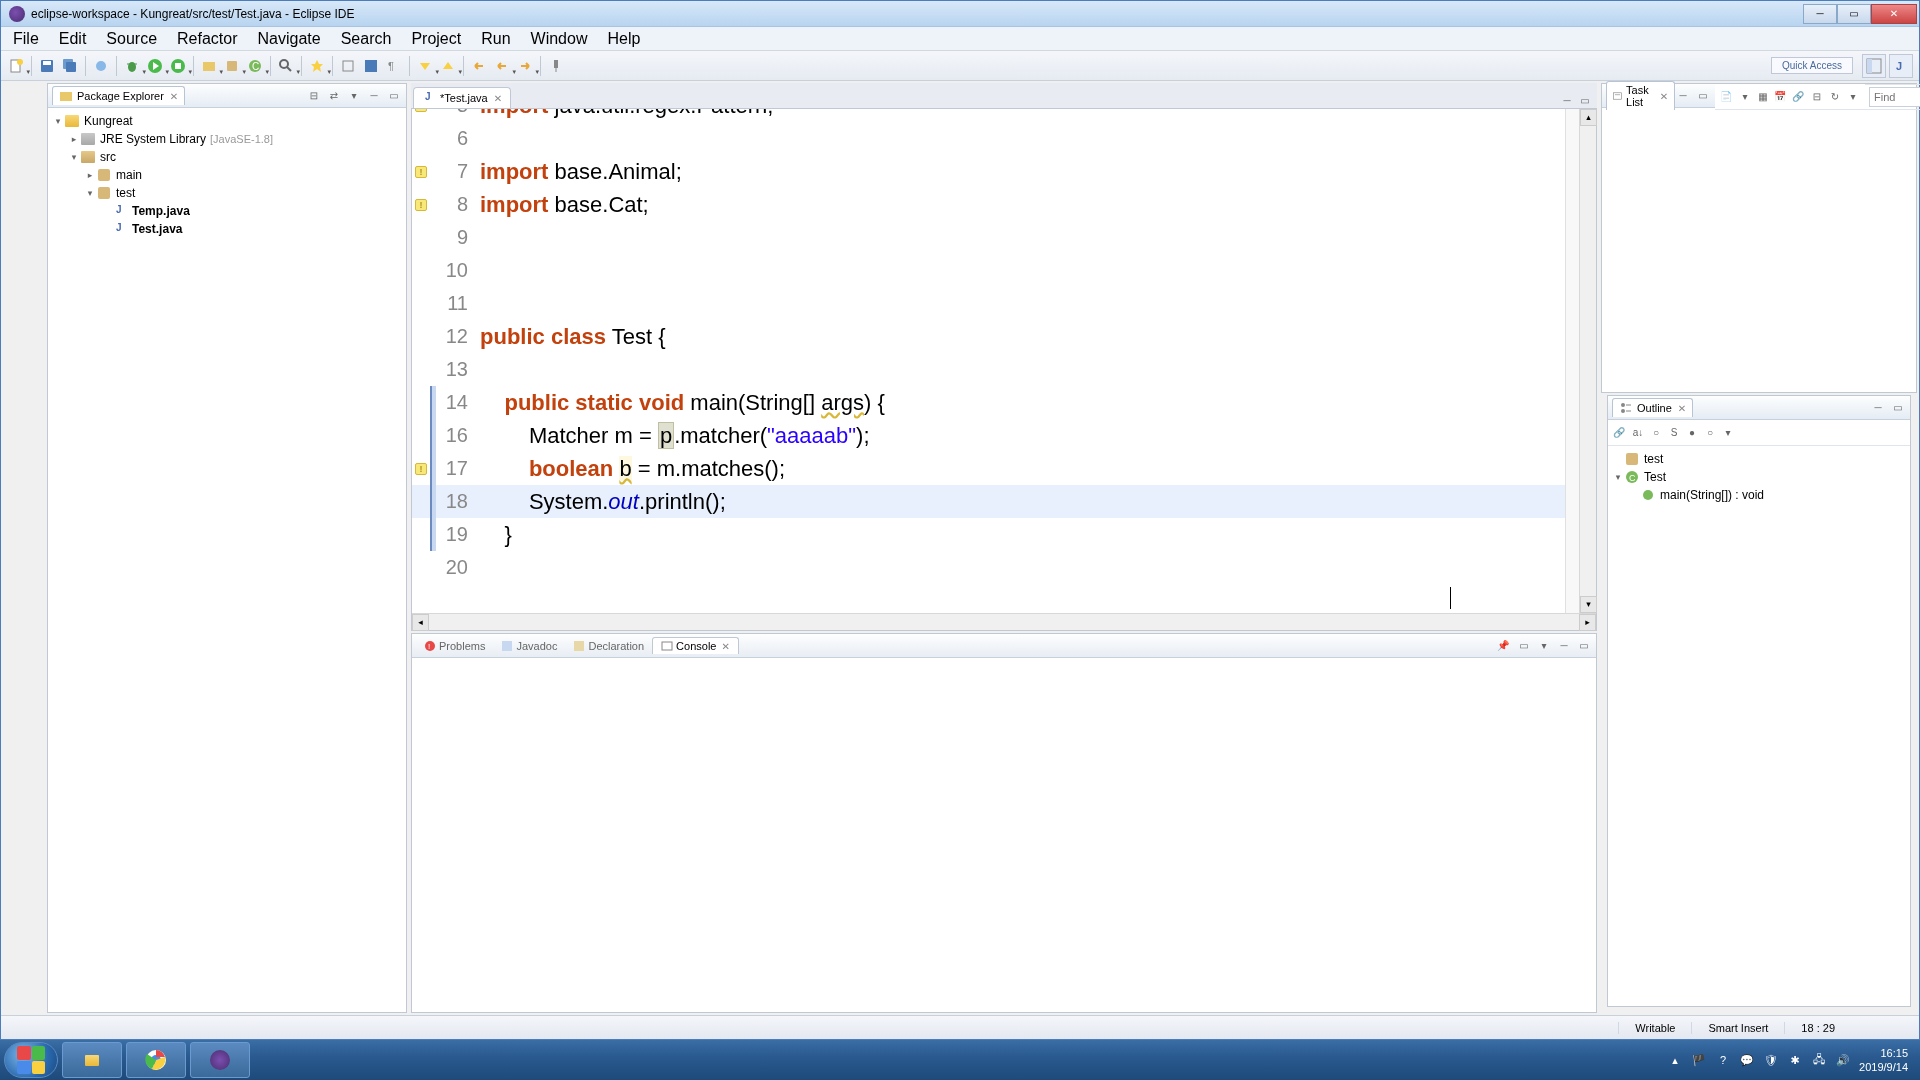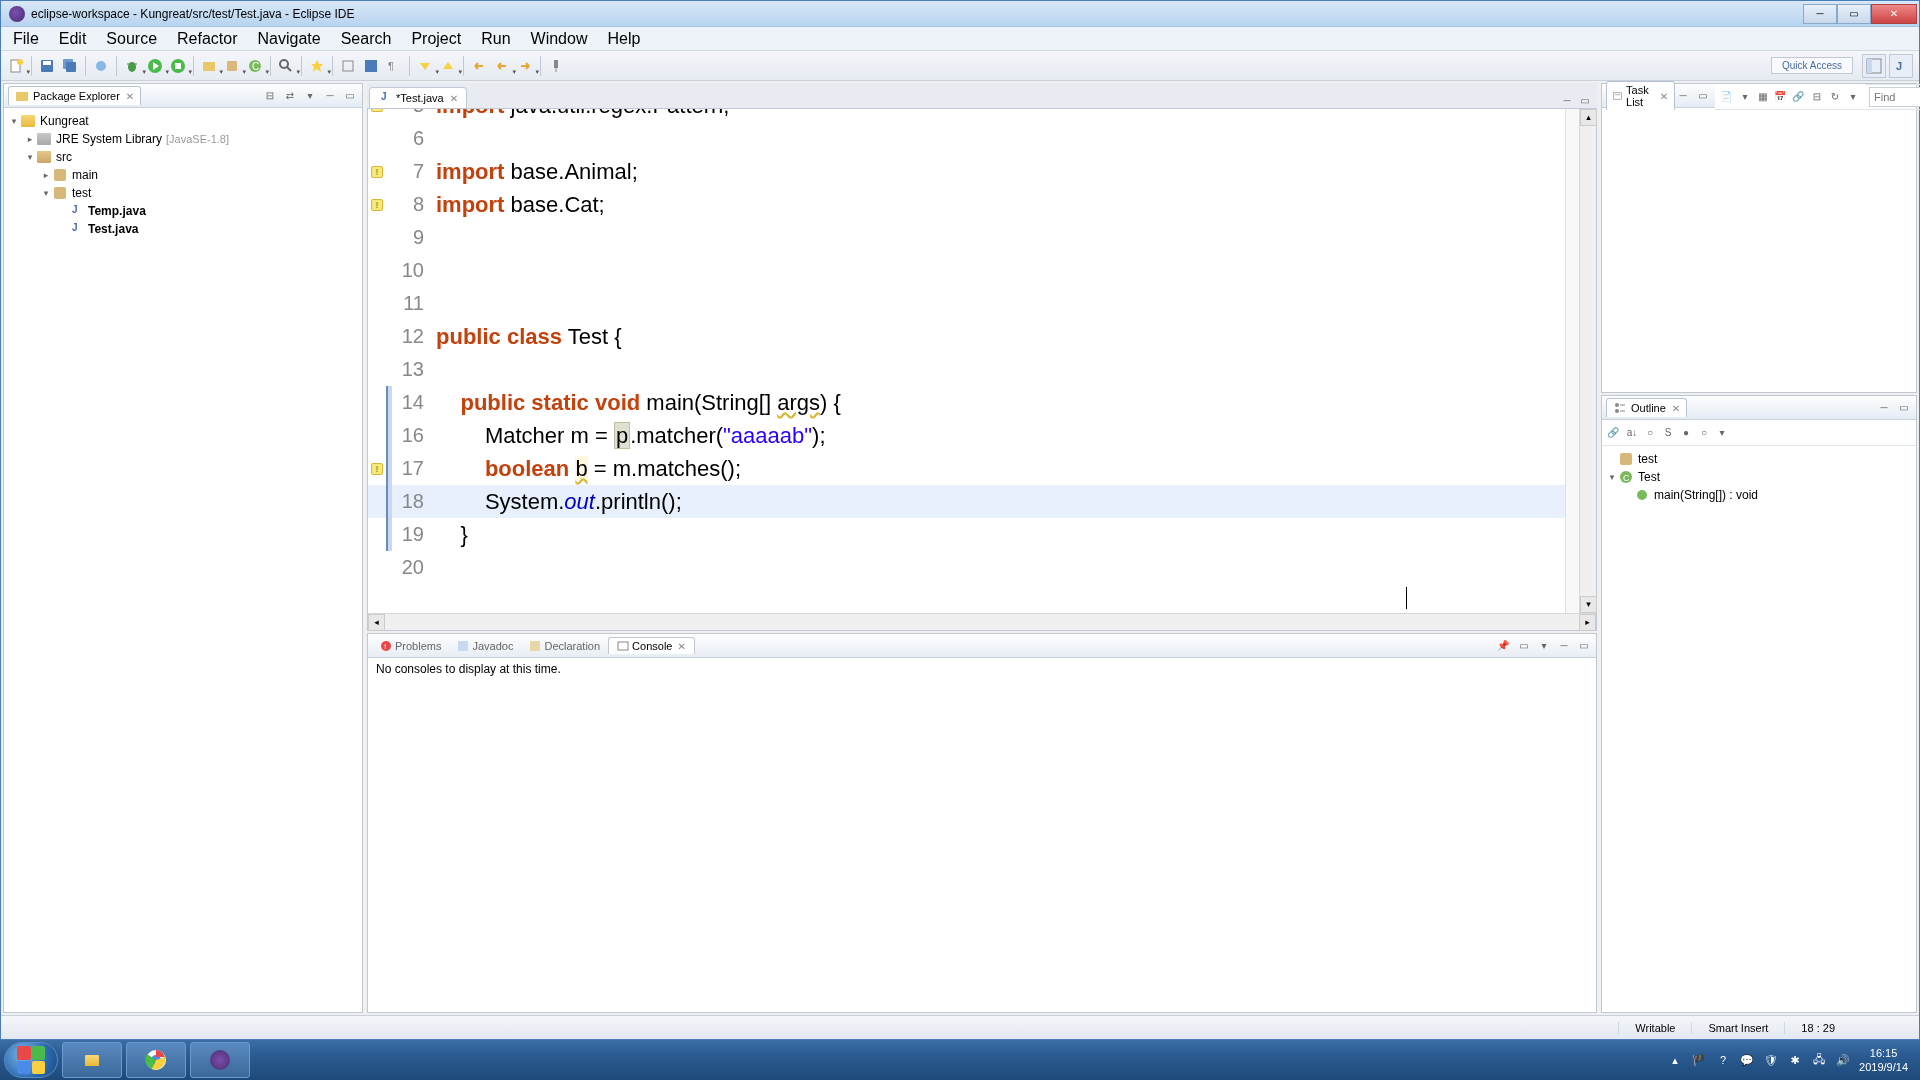--- a/index.html
+++ b/index.html
@@ -23,21 +23,21 @@
 
 .toolbar { height: 30px; background: linear-gradient(#f4f6fa, #e6ebf2); border-bottom: 1px solid #c8d0dc; display: flex; align-items: center; padding: 0 4px; gap: 1px; }
 .tool-btn { width: 22px; height: 22px; border: 1px solid transparent; display: flex; align-items: center; justify-content: center; cursor: pointer; position: relative; }
 .tool-btn.arrow::after { content: '▾'; font-size: 7px; color: #555; position: absolute; right: -4px; bottom: 0; }
 .tool-sep { width: 1px; height: 20px; background: #c0c8d4; margin: 0 3px; }
 .tool-icon { width: 16px; height: 16px; display: block; }
 .quick-access { margin-left: auto; margin-right: 8px; font-size: 10px; color: #4a6a9a; border: 1px solid #c0c8d8; padding: 2px 10px; background: #f8faff; cursor: pointer; }
 .persp-btn { width: 24px; height: 24px; border: 1px solid #c0c8d8; background: #e8eef8; margin-right: 2px; cursor: pointer; display: flex; align-items: center; justify-content: center; }
 
 
-.main-content { flex: 1; display: flex; background: #f0f0f0; min-height: 0; }
+.main-content { flex: 1; display: flex; background: #f0f0f0; min-height: 0; padding-left: 44px; }
 
 
 .pkg-explorer { width: 360px; background: #fff; border: 1px solid #c0c8d4; margin: 2px; display: flex; flex-direction: column; }
 .panel-header { height: 24px; background: linear-gradient(#fdfefe, #e4ecf4); border-bottom: 1px solid #c8d0dc; display: flex; align-items: center; padding: 0 4px; font-size: 11px; }
 .panel-tab { display: flex; align-items: center; gap: 4px; padding: 2px 6px; background: #fff; border: 1px solid #b8c4d4; border-bottom: none; border-radius: 3px 3px 0 0; }
 .panel-tab-icon { width: 14px; height: 14px; }
 .panel-tab-close { font-size: 10px; color: #888; margin-left: 2px; cursor: pointer; }
 .panel-actions { margin-left: auto; display: flex; gap: 4px; }
 .panel-action-btn { width: 16px; height: 16px; cursor: pointer; display: flex; align-items: center; justify-content: center; font-size: 10px; color: #666; }
 .tree { padding: 4px; font-size: 12px; }
@@ -85,35 +85,35 @@
 .bottom-tab.active { background: #fff; border: 1px solid #c0c8d4; border-bottom: none; border-radius: 3px 3px 0 0; color: #000; }
 .bottom-content { padding: 4px 8px; font-size: 12px; color: #000; }
 
 
 .right-panels { width: 320px; display: flex; flex-direction: column; }
 .task-list { flex: 0 0 310px; margin: 2px; border: 1px solid #c0c8d4; background: #fff; display: flex; flex-direction: row; }
 .task-toolbar { height: 26px; border-bottom: 1px solid #e0e4ec; display: flex; align-items: center; padding: 0 4px; gap: 2px; }
 .find-input { width: 90px; height: 20px; border: 1px solid #c8d0dc; font-size: 11px; padding: 0 4px; color: #888; }
 .task-links { margin-left: 6px; font-size: 11px; color: #3a5a9a; display: flex; align-items: center; gap: 6px; }
 .task-link { cursor: pointer; }
-.outline-panel { flex: 1; margin: 2px; margin-top: 0; border: 1px solid #c0c8d4; background: #fff; display: flex; flex-direction: column; }
+.outline-panel { flex: 1; margin: 8px; margin-top: 0; border: 1px solid #c0c8d4; background: #fff; display: flex; flex-direction: column; }
 
 
 .statusbar { height: 24px; background: linear-gradient(#f4f6fa, #e4e8f0); border-top: 1px solid #c8d0dc; display: flex; align-items: center; font-size: 11px; padding: 0 8px; }
 .status-item { padding: 0 16px; border-left: 1px solid #d0d8e4; }
 
 
 .taskbar { position: absolute; left: 0; bottom: 0; width: 1920px; height: 40px; background: linear-gradient(#3a6ea5, #2a5a90 40%, #1e4a7a); display: flex; align-items: center; padding: 0 4px; }
 .start-btn { width: 54px; height: 36px; background: radial-gradient(circle at 35% 35%, #7fb7e8, #2a6ab0 60%, #1a4a80); border-radius: 18px; border: 1px solid #5a8ac0; cursor: pointer; display: flex; align-items: center; justify-content: center; }
 .start-orb { width: 28px; height: 28px; display: grid; grid-template: 1fr 1fr / 1fr 1fr; gap: 1px; }
 .start-orb span { border-radius: 2px; }
 .task-item { width: 60px; height: 36px; margin-left: 4px; background: linear-gradient(#5a8ac0, #3a6a9a); border: 1px solid #6a9ad0; border-radius: 3px; cursor: pointer; display: flex; align-items: center; justify-content: center; }
 .tray { margin-left: auto; display: flex; align-items: center; gap: 8px; color: #fff; font-size: 11px; padding-right: 8px; }
 .tray-icon { width: 16px; height: 16px; display: flex; align-items: center; justify-content: center; cursor: pointer; }
-.tray-clock { text-align: center; line-height: 14px; }
+.tray-clock { text-align: right; line-height: 14px; }
 
 
 .ico-folder { background: linear-gradient(#f8d878, #e8b838); border-radius: 1px; width: 14px; height: 11px; }
 .ico-pkg { background: #d8b878; width: 12px; height: 12px; border-radius: 2px; }
 .ico-java { width: 14px; height: 14px; position: relative; }
 .ico-java::before { content: 'J'; font-size: 10px; color: #4a6ab0; font-weight: bold; position: absolute; left: 3px; }
 .ico-proj { background: linear-gradient(#f8d878, #e8b838); width: 14px; height: 12px; border-radius: 1px; position: relative; }
 .ico-lib { width: 14px; height: 12px; background: linear-gradient(#c8c8c8, #a8a8a8); border-radius: 1px; }
 .ico-srcf { width: 14px; height: 12px; background: linear-gradient(#e8c888, #c8a868); border-radius: 1px; }
 
@@ -521,21 +521,20 @@
             <span class="panel-tab-close">✕</span>
           </div>
           <div class="panel-actions" style="margin-left:auto">
             <div class="panel-action-btn">📌</div>
             <div class="panel-action-btn">▭</div>
             <div class="panel-action-btn">▾</div>
             <div class="panel-action-btn">─</div>
             <div class="panel-action-btn">▭</div>
           </div>
         </div>
-        <div class="bottom-content">No consoles to display at this time.</div>
       </div>
     </div>
 
     <div class="right-panels">
       <div class="task-list">
         <div class="panel-header">
           <div class="panel-tab">
             <svg class="panel-tab-icon" viewBox="0 0 14 14">
                 <rect x="1" y="2" width="12" height="10" fill="#fff" stroke="#888"></rect>
                 <line x1="3" y1="5" x2="11" y2="5" stroke="#888"></line>

